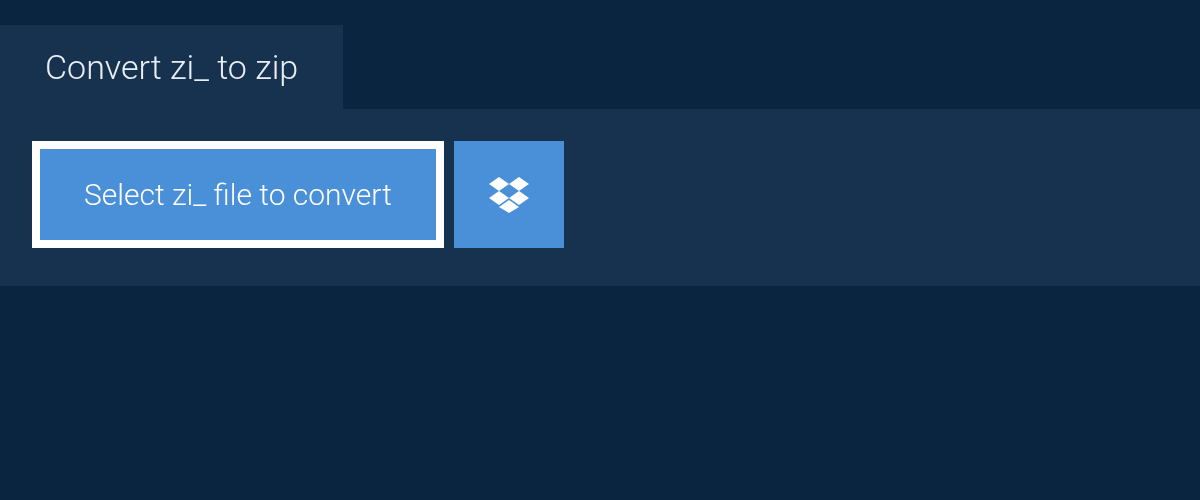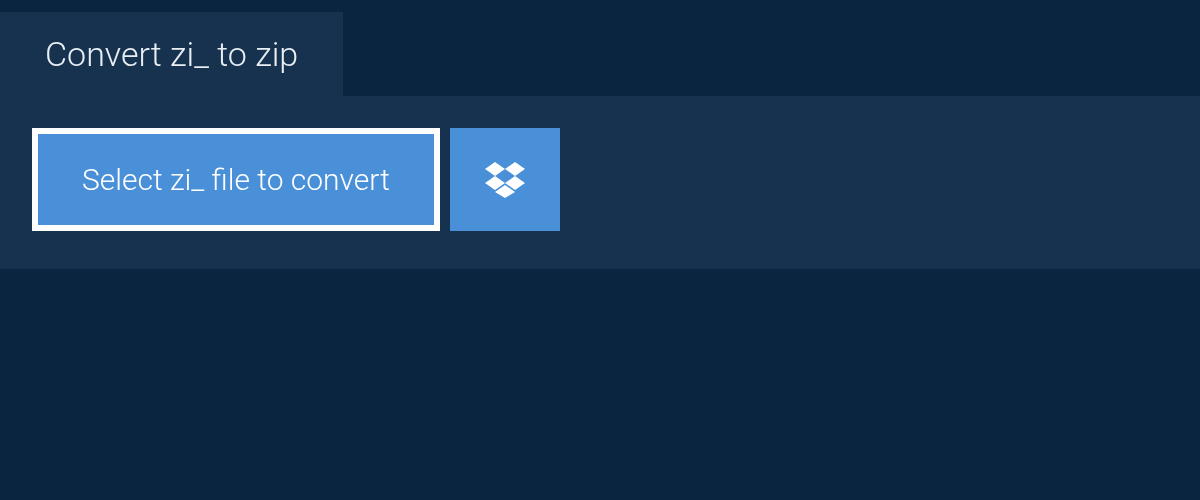--- a/index.html
+++ b/index.html
@@ -15,38 +15,38 @@
       overflow: hidden;
     }
     .outer-container {
       width: 100%;
       height: 500px;
     }
     .tab-header {
       display: inline-block;
       background: #16324f;
       padding: 22px 45px;
-      margin-top: 12px;
+      margin-top: 25px;
     }
     .tab-title {
       color: #e8eef4;
       font-size: 34px;
       font-weight: 300;
     }
     .content-panel {
       background: #16324f;
       width: 100%;
       padding: 32px 32px 38px 32px;
       display: flex;
       gap: 10px;
       align-items: stretch;
     }
     .select-file-button {
       background: #4a90d9;
-      border: 6px solid #ffffff;
+      border: 8px solid #ffffff;
       color: #ffffff;
       font-size: 30px;
       font-weight: 300;
       padding: 28px 44px;
       cursor: pointer;
       display: flex;
       align-items: center;
       justify-content: center;
     }
     .dropbox-button {

